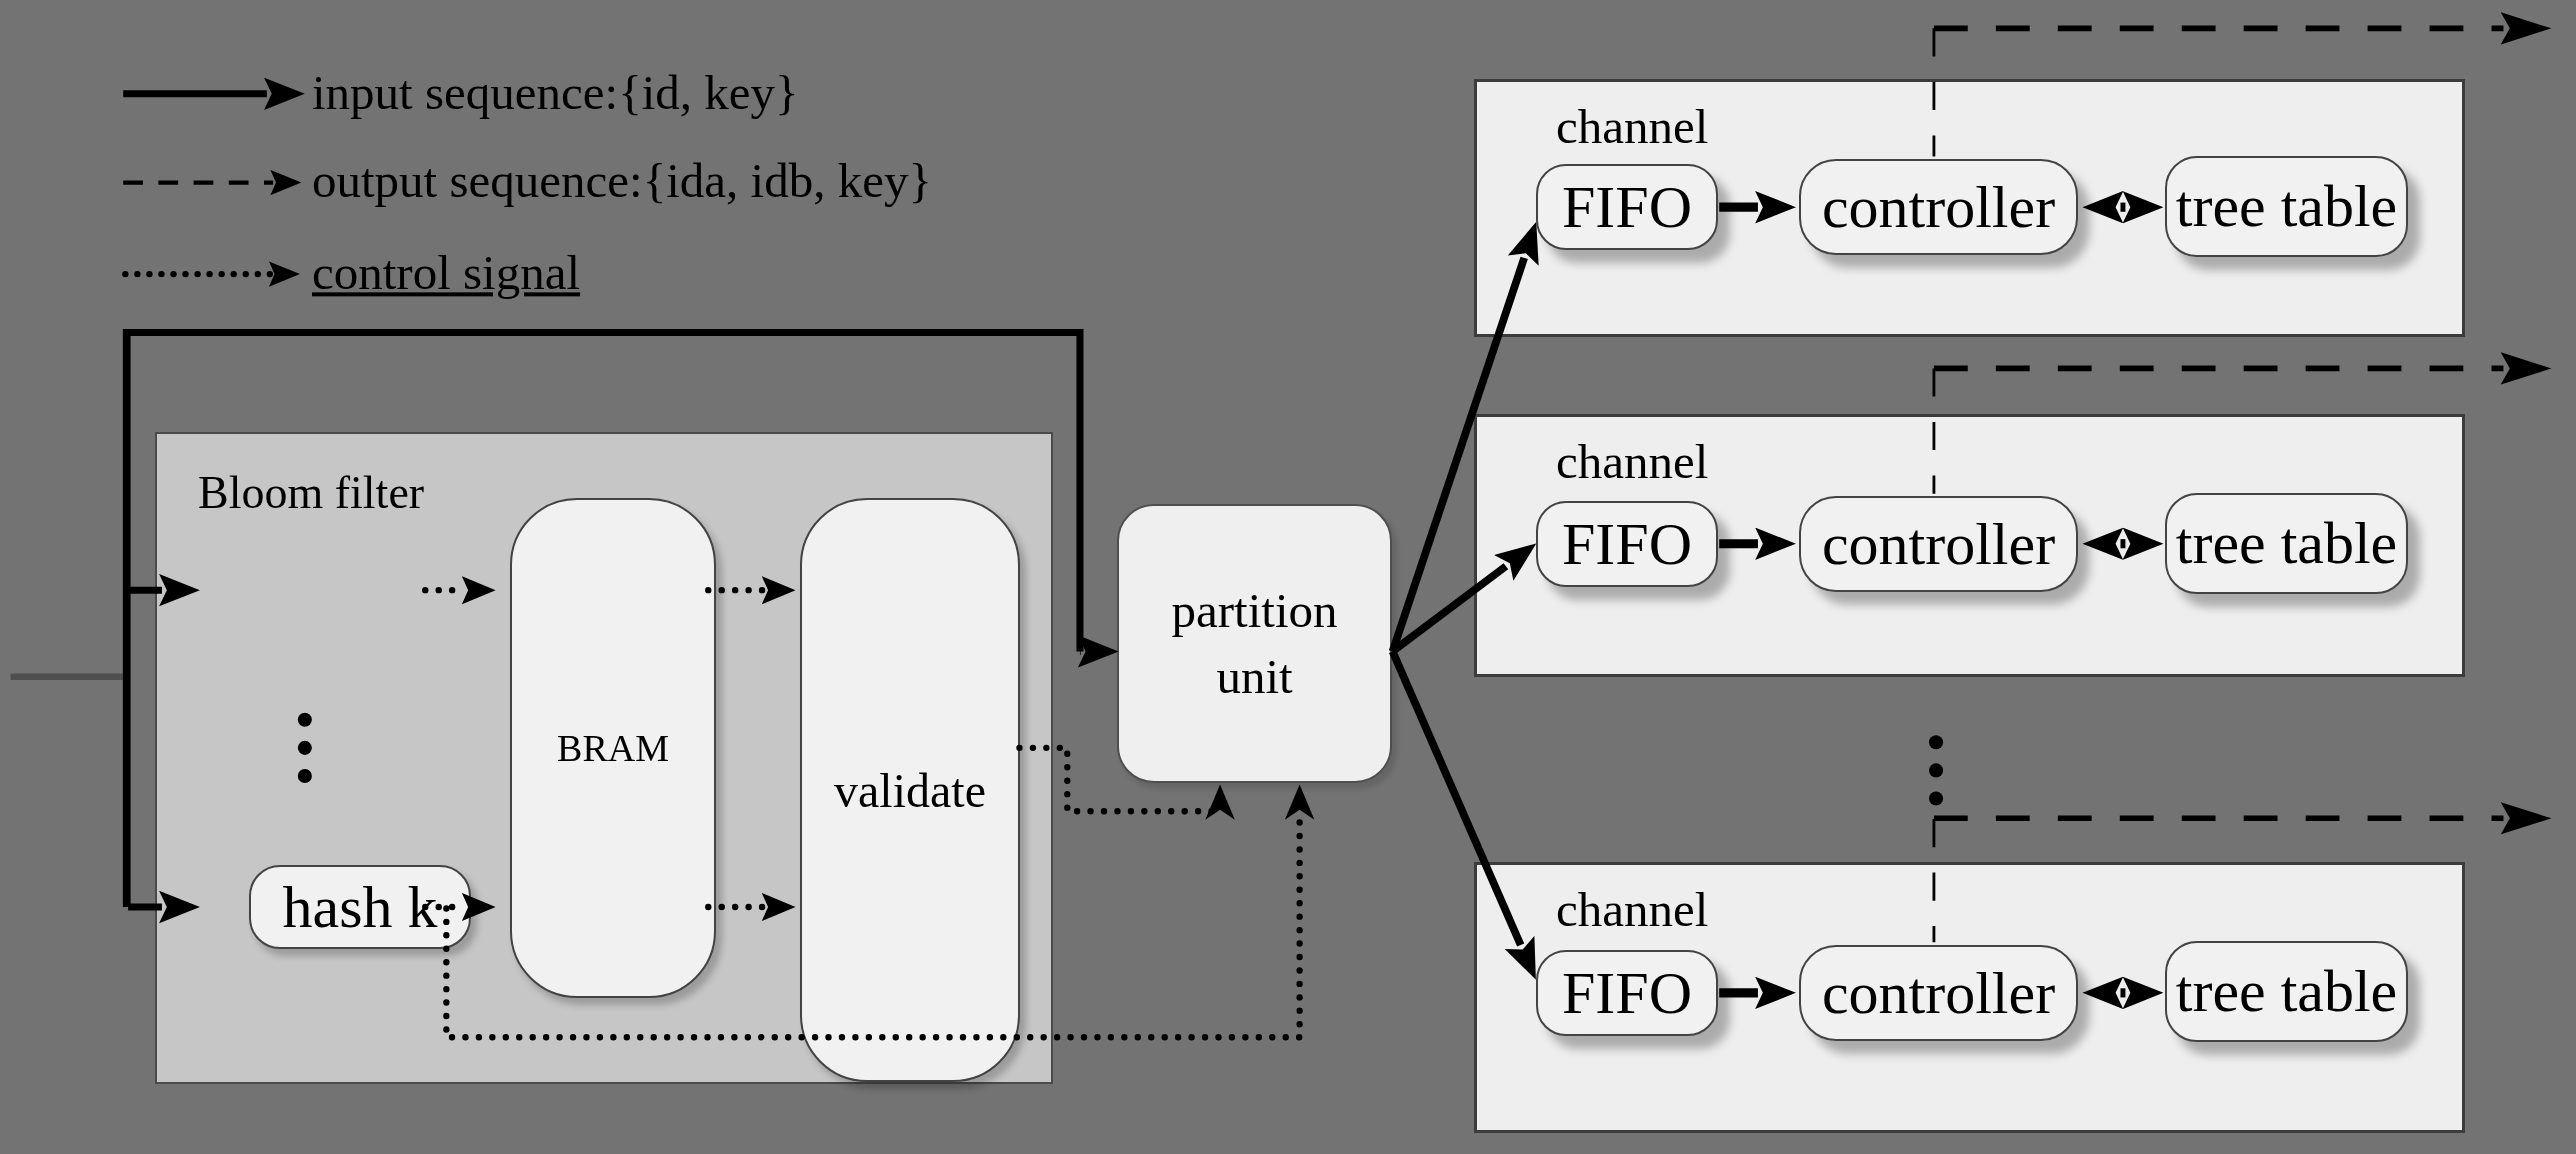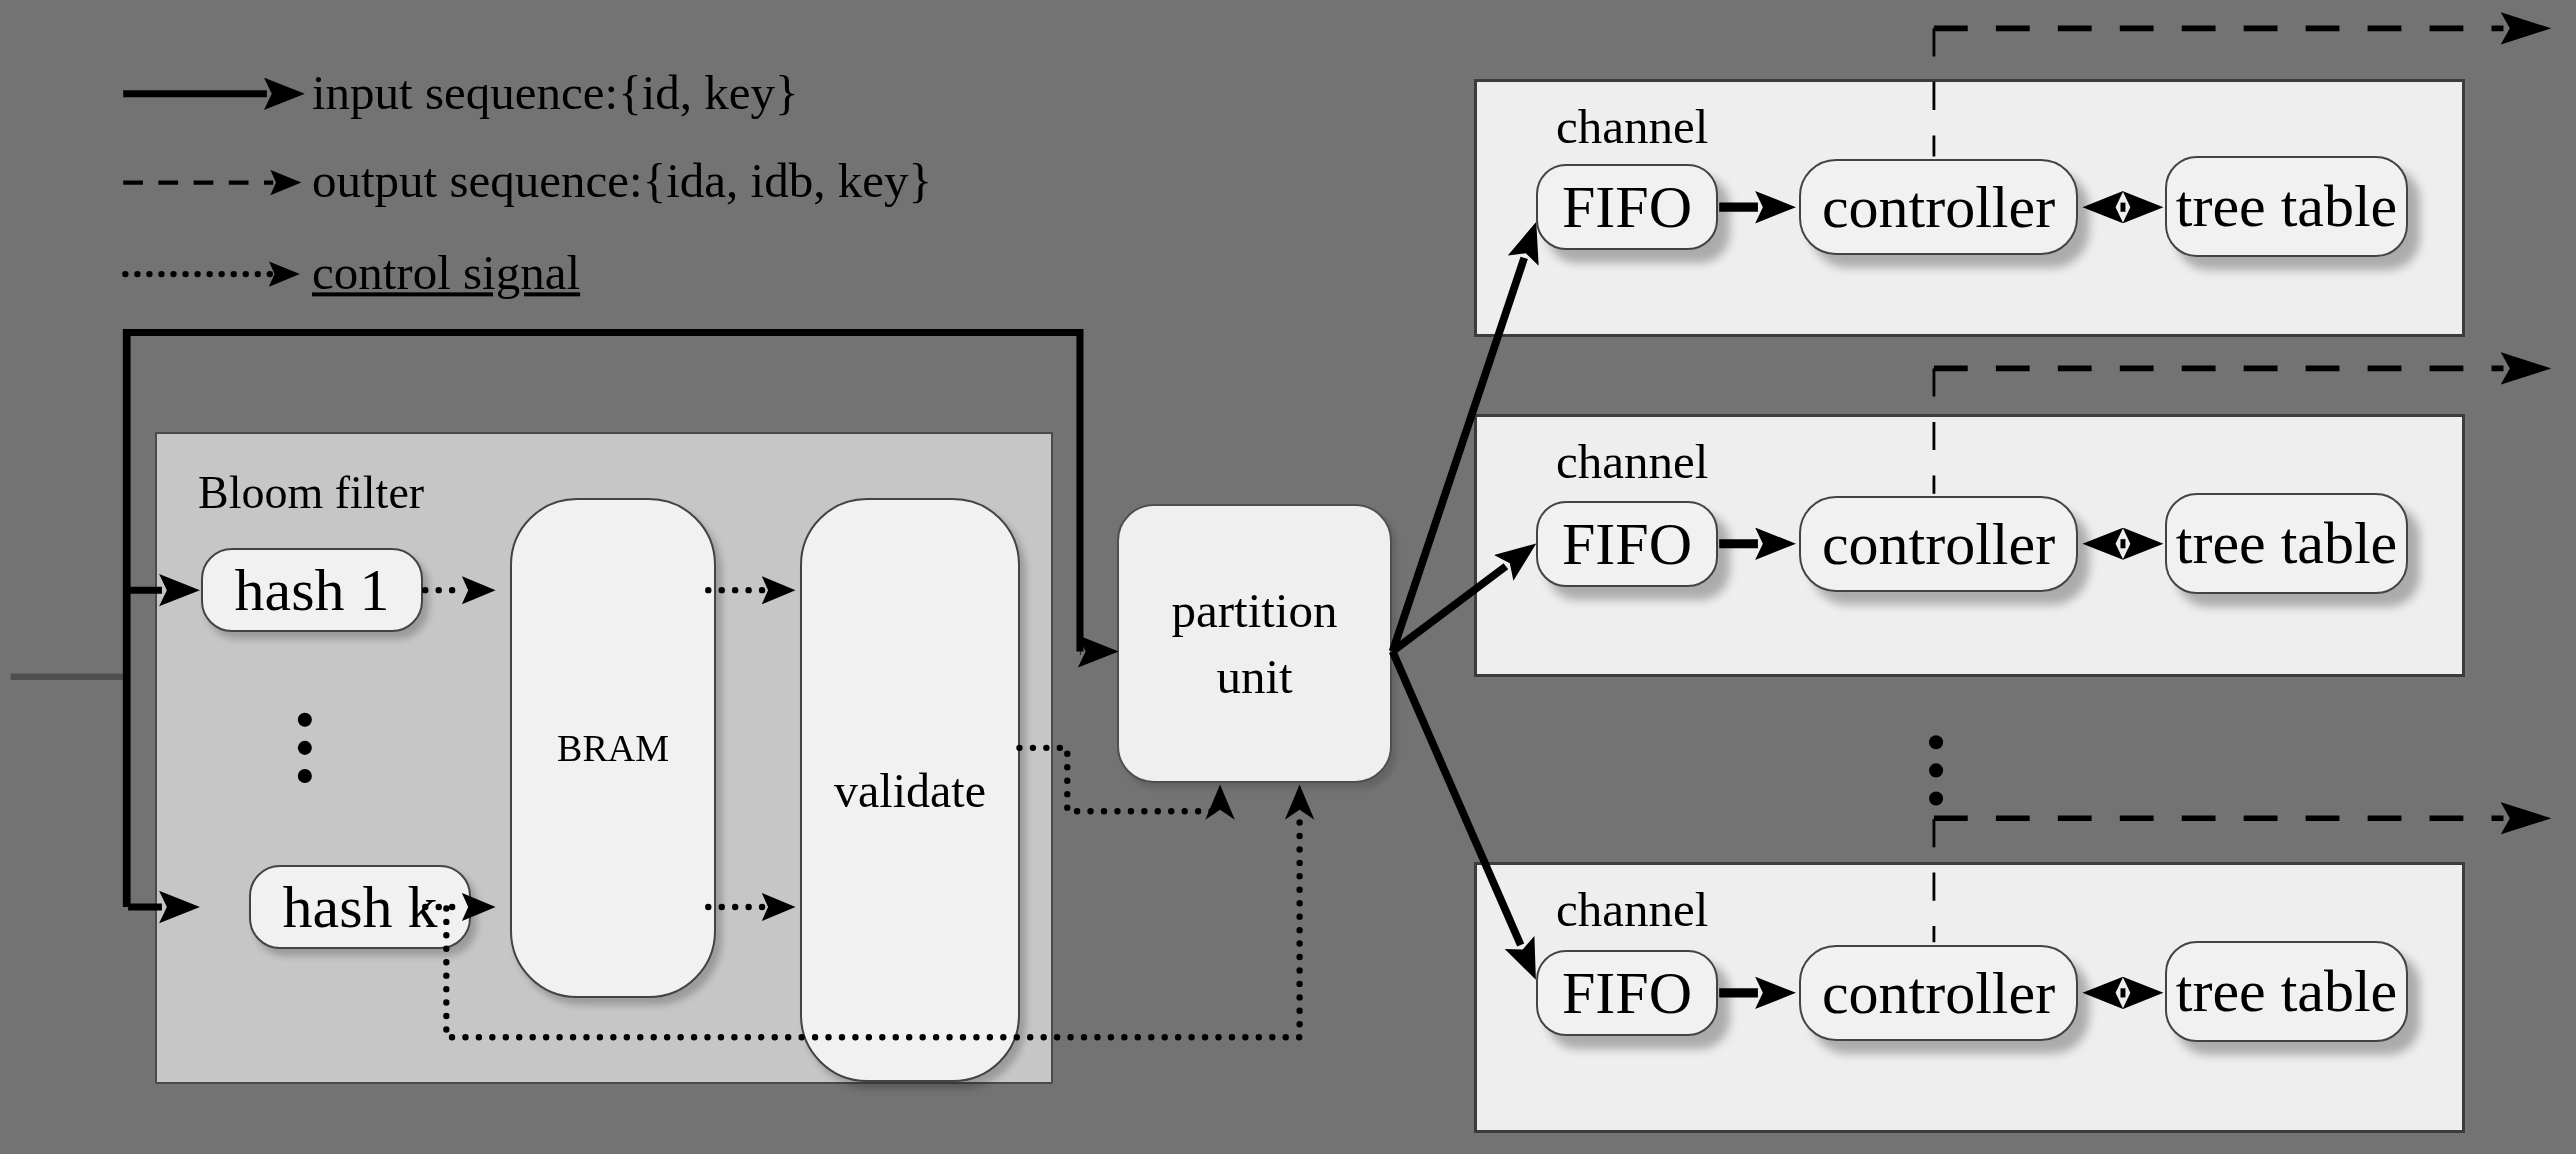--- a/index.html
+++ b/index.html
@@ -66,23 +66,20 @@
 
 <div class="stage">
 
   <div class="legend-label ll1">input sequence:{id, key}</div>
   <div class="legend-label ll2">output sequence:{ida, idb, key}</div>
   <div class="legend-label ll3">control signal</div>
 
   <div class="box bloom">
     <div class="bloom-title">Bloom filter</div>
   </div>
-  <div class="node hash1">
-    <span>hash 1</span>
-  </div>
   <div class="node hashk">
     <span>hash k</span>
   </div>
   <div class="node bram">
     <span>BRAM</span>
   </div>
   <div class="node validate">
     <span>validate</span>
   </div>
 

